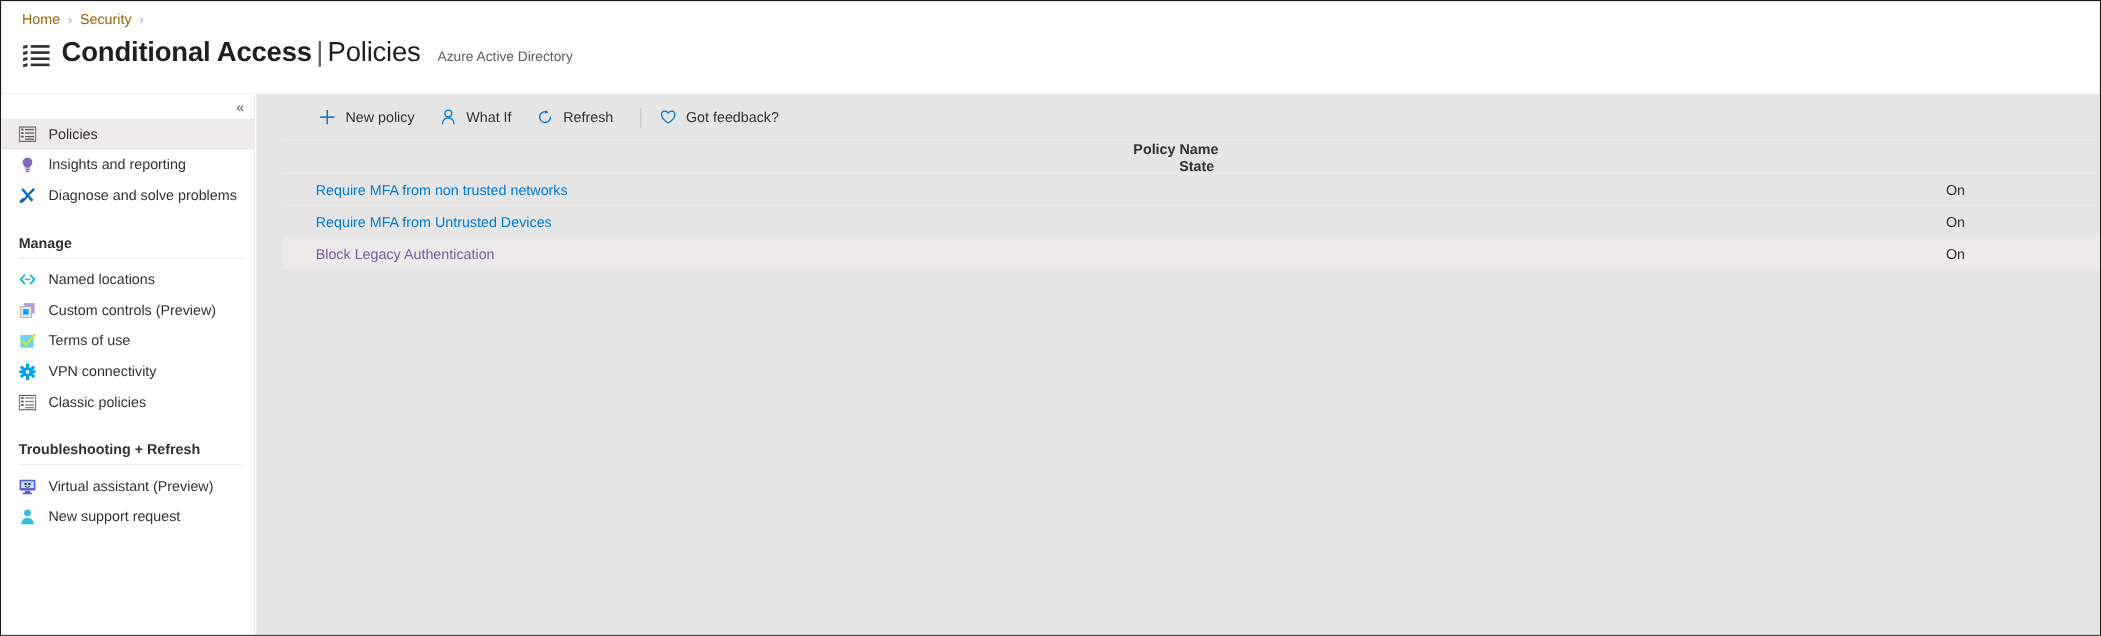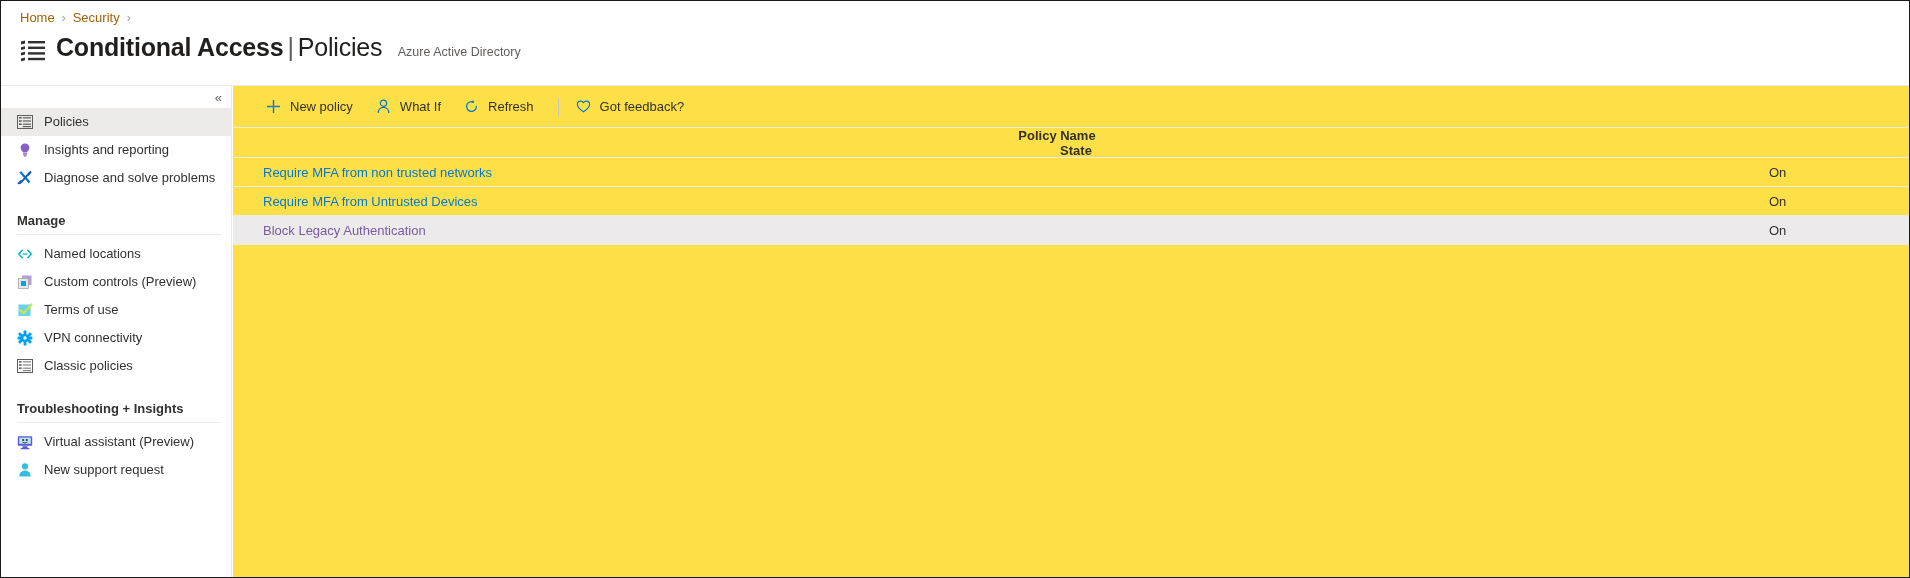--- a/index.html
+++ b/index.html
@@ -159,21 +159,22 @@
   }
   .nav-gap { height: 7px; }
 
   
   .main {
     position: absolute;
     left: 232px;
     right: 0;
     top: 85px;
     bottom: 0;
-    background: #fde047;
+    background: #e5e5e5;
+    padding-left: 24px;
   }
   .command-bar {
     height: 42px;
     display: flex;
     align-items: center;
     padding-left: 30px;
     border-bottom: 1px solid #edebe9;
   }
   .cmd {
     display: flex;
@@ -381,21 +382,21 @@
           <rect x="5.8" y="6.4" width="8.2" height="1.2" fill="#8a8886"></rect>
           <rect x="5.8" y="9.6" width="8.2" height="1.2" fill="#8a8886"></rect>
           <rect x="5.8" y="12" width="8.2" height="1.2" fill="#8a8886"></rect>
         </svg>
       </span>
       <span class="lbl">Classic policies</span>
     </div>
 
     <div class="nav-gap"></div>
 
-    <div class="nav-group">Troubleshooting + Insights</div>
+    <div class="nav-group">Troubleshooting + Refresh</div>
     <div class="nav-divider"></div>
 
     <div class="nav-item">
       <span class="ico">
         <svg width="16" height="16" viewBox="0 0 16 16" aria-hidden="true">
           <rect x="0.8" y="2.2" width="14.4" height="9.6" rx="0.8" fill="#5a5ad6"></rect>
           <rect x="2.2" y="3.6" width="11.6" height="6.2" fill="#b9e6fb"></rect>
           <circle cx="6.2" cy="6.0" r="1.1" fill="#333"></circle>
           <circle cx="9.8" cy="6.0" r="1.1" fill="#333"></circle>
           <path d="M5.6 8.2 Q8 9.8 10.4 8.2" fill="none" stroke="#333" stroke-width="0.9"></path>

